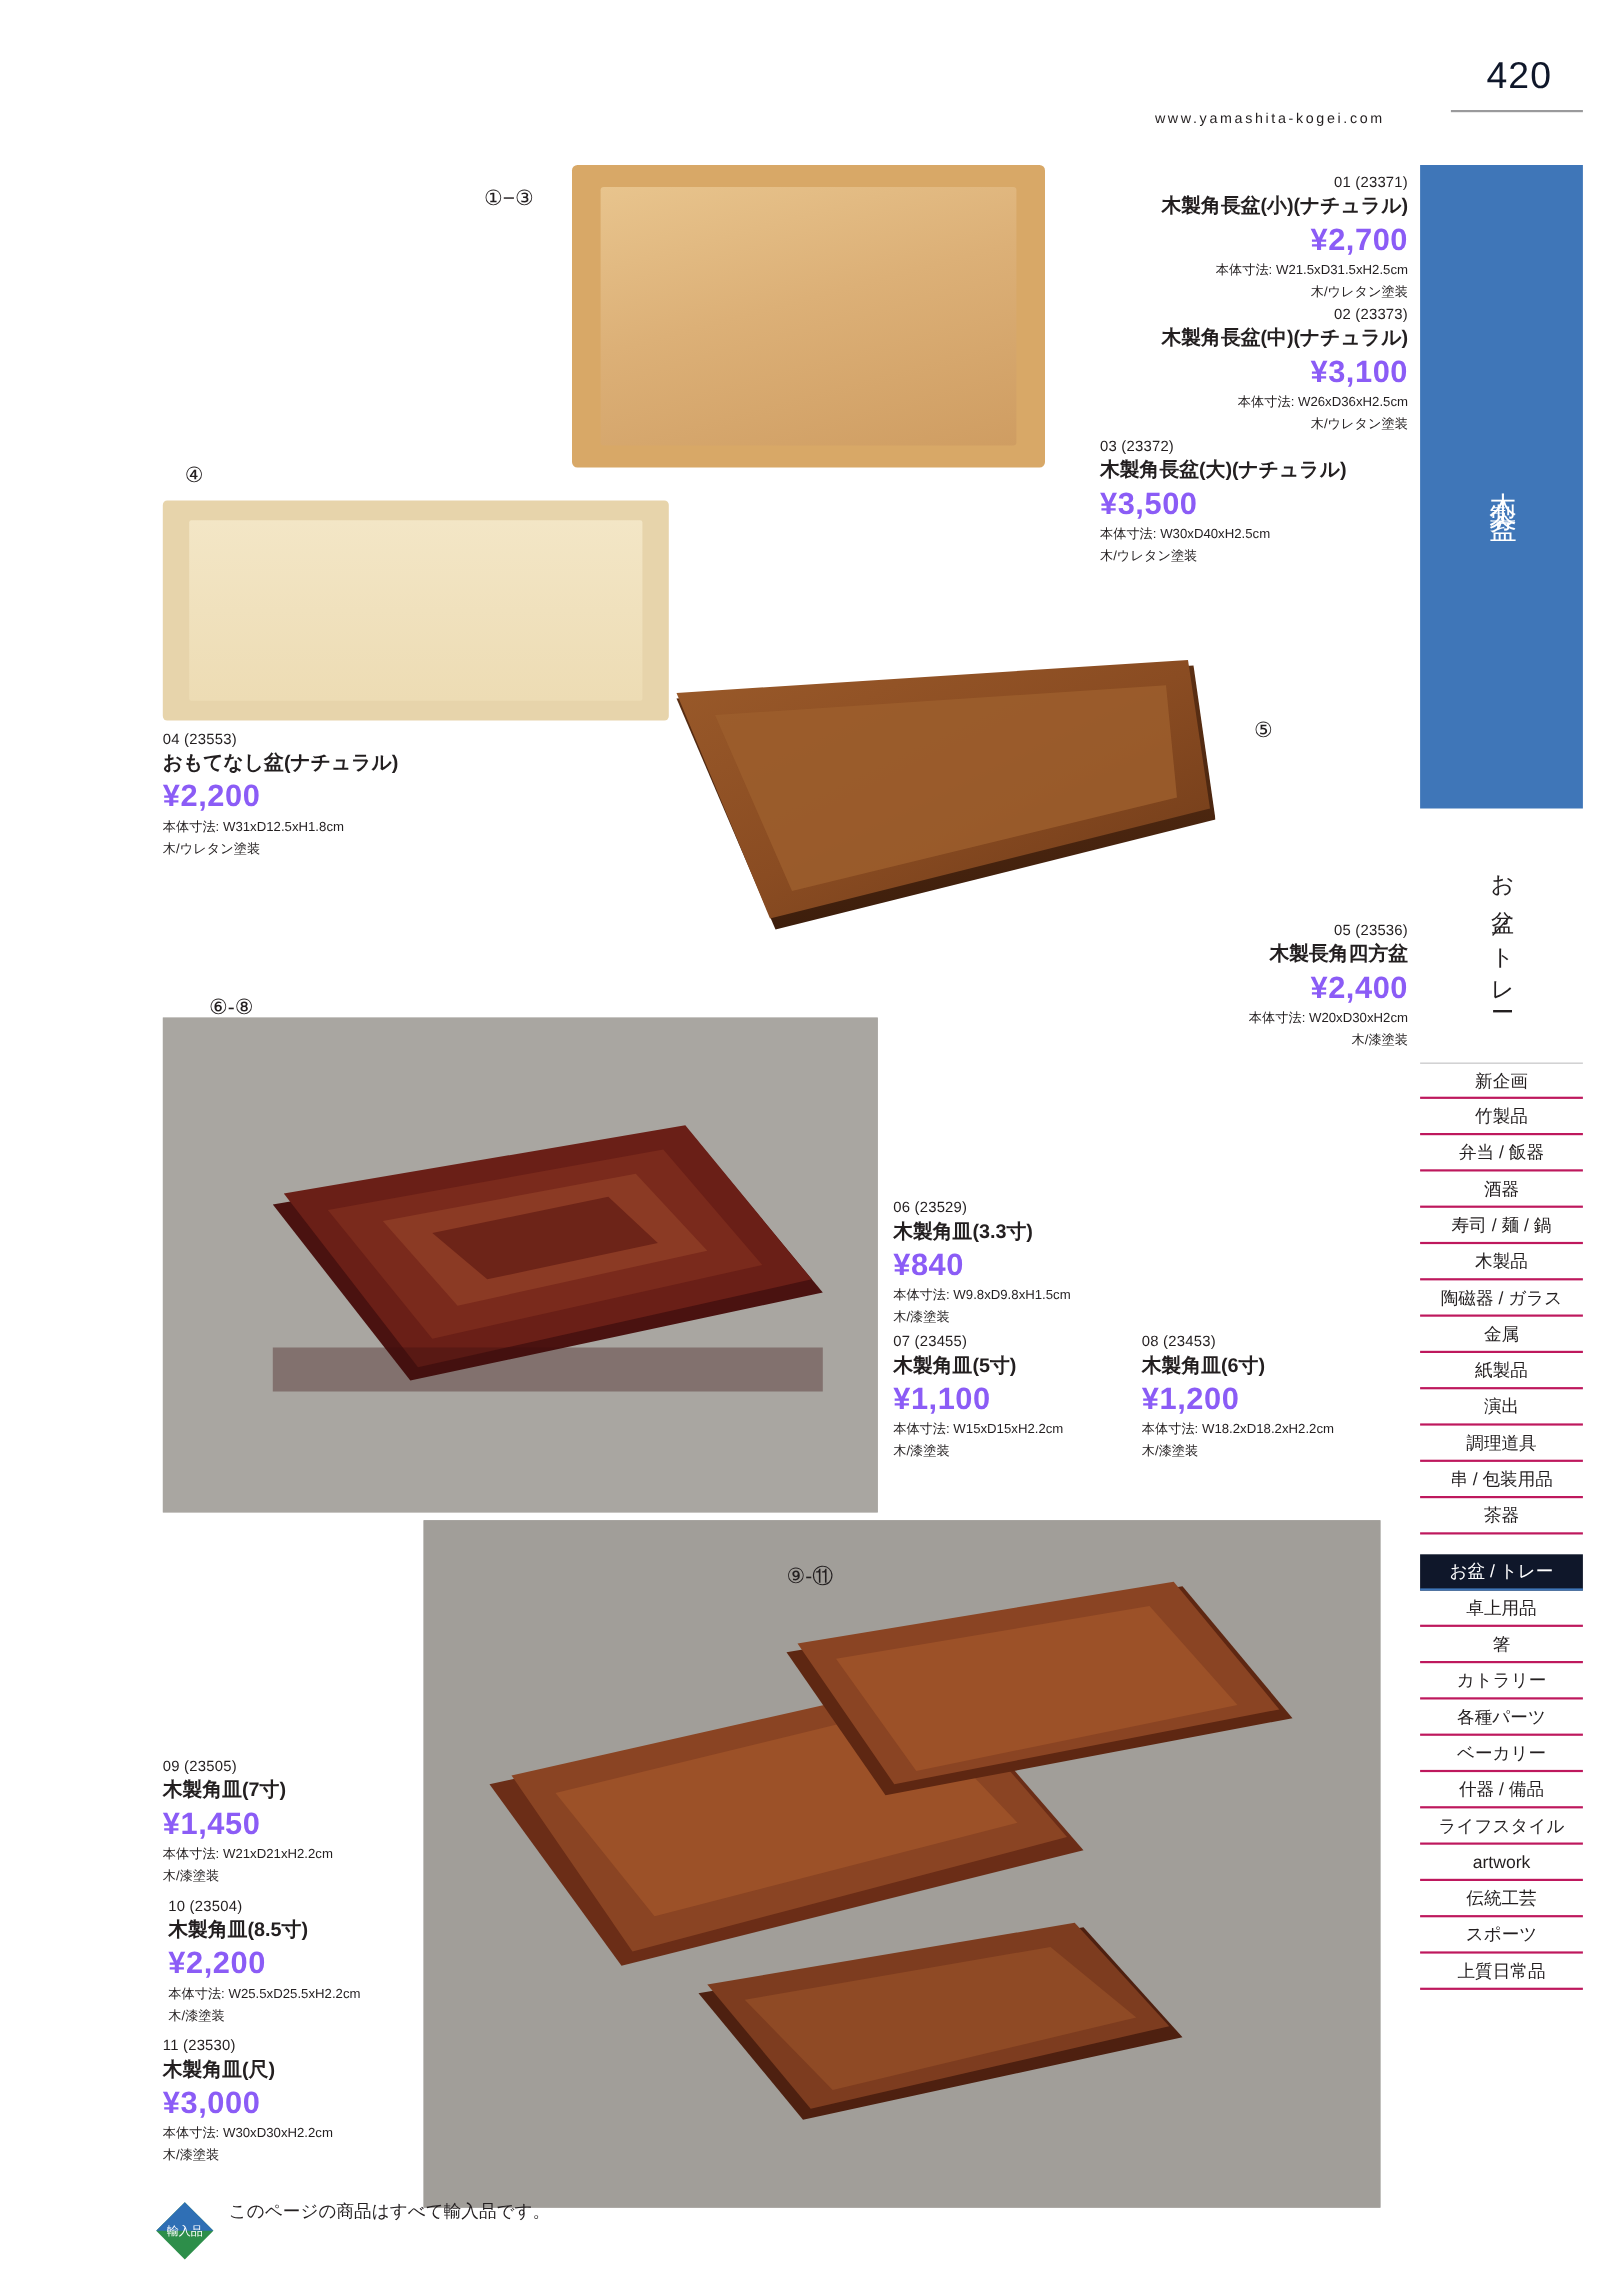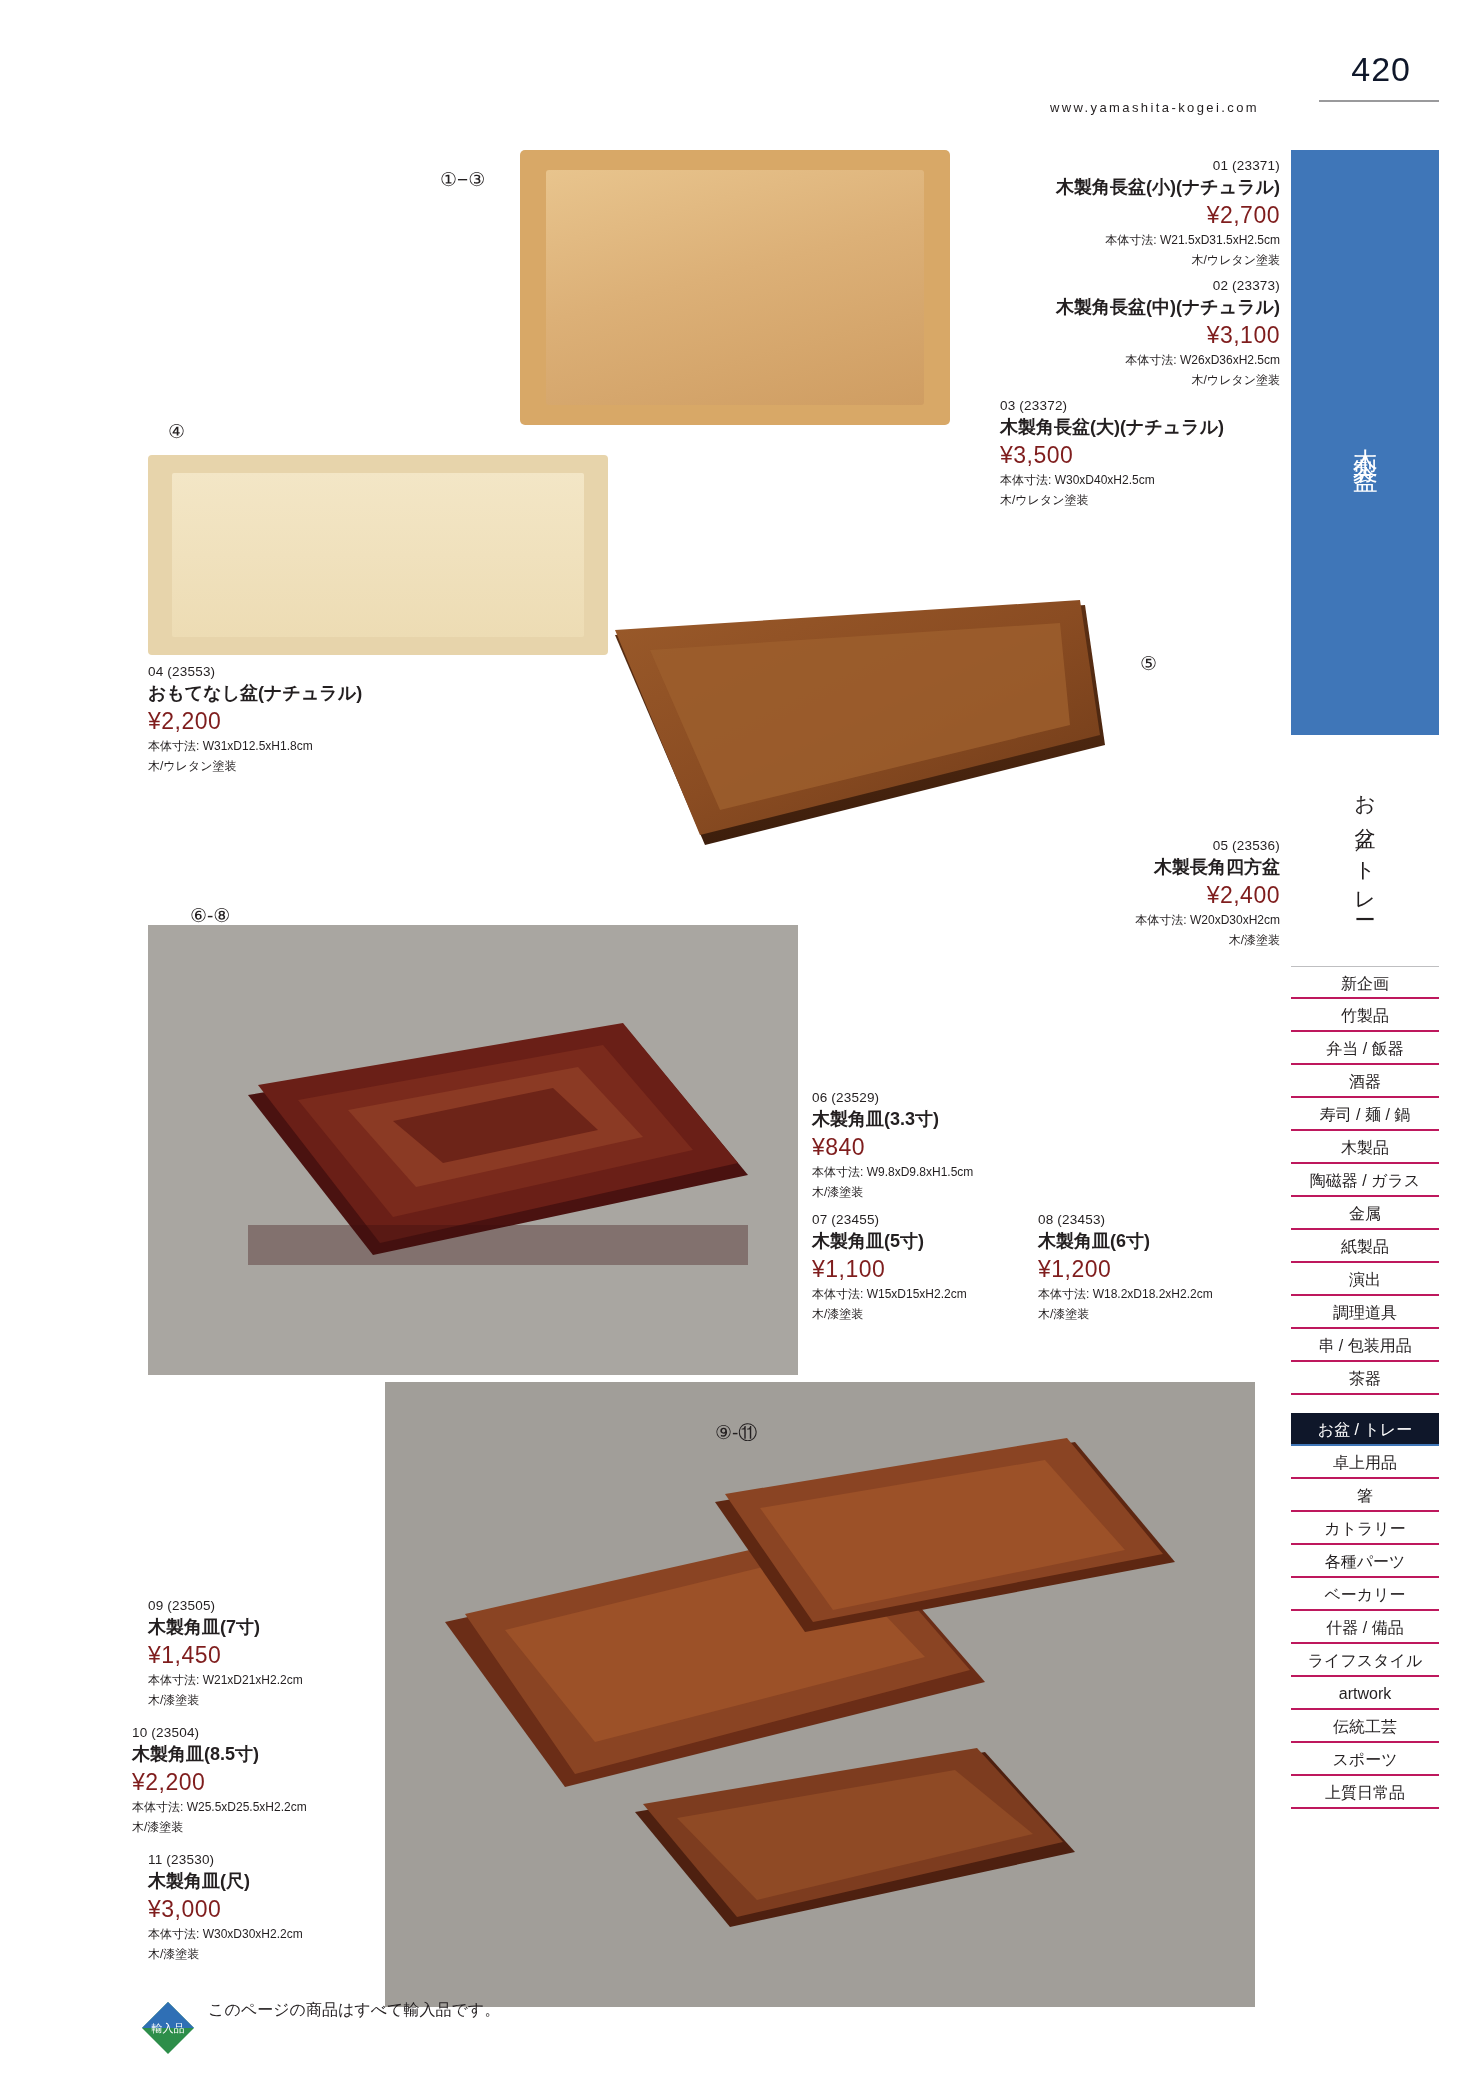--- a/index.html
+++ b/index.html
@@ -49,21 +49,21 @@
   .rail-item {
     height:33px; line-height:33px; text-align:center;
     font-size:16px; color:#231f20; border-bottom:2px solid #be185d;
   }
   .rail-item:first-child { border-top:1px solid #bfbfc1; }
   .rail-item.active { background:#0f172a; color:#fff; border-bottom-color:#3f76b8;margin-top:18px; }
 
   
   .code { font-size:13.5px; color:#231f20; letter-spacing:0.2px; }
   .pname { font-size:18px; font-weight:bold; color:#231f20; margin-top:2px; }
-  .price { font-size:23px; font-weight:normal; color:#7f1d1d; margin-top:3px; letter-spacing:0.5px;}
+  .price { font-size:28px; font-weight:bold; color:#8b5cf6; margin-top:3px; letter-spacing:0.5px;}
   .spec { font-size:12px; color:#231f20; line-height:1.45; margin-top:3px; }
 
   .marker { font-size:19px; color:#231f20; }
 
   
   .photo { position:absolute; }
 
   .tray01 {
     left:520px; top:150px; width:430px; height:275px;
     background:#d8a867;
@@ -234,21 +234,21 @@
   </div>
 
   <div style="position:absolute; left:148px; top:1598px; width:250px;">
     <div class="code">09 (23505)</div>
     <div class="pname">木製角皿(7寸)</div>
     <div class="price">¥1,450</div>
     <div class="spec">本体寸法: W21xD21xH2.2cm</div>
     <div class="spec">木/漆塗装</div>
   </div>
 
-  <div style="position:absolute; left:132px; top:1725px; width:250px;">
+  <div style="position:absolute; left:153px; top:1725px; width:250px;">
     <div class="code">10 (23504)</div>
     <div class="pname">木製角皿(8.5寸)</div>
     <div class="price">¥2,200</div>
     <div class="spec">本体寸法: W25.5xD25.5xH2.2cm</div>
     <div class="spec">木/漆塗装</div>
   </div>
 
   <div style="position:absolute; left:148px; top:1852px; width:250px;">
     <div class="code">11 (23530)</div>
     <div class="pname">木製角皿(尺)</div>

